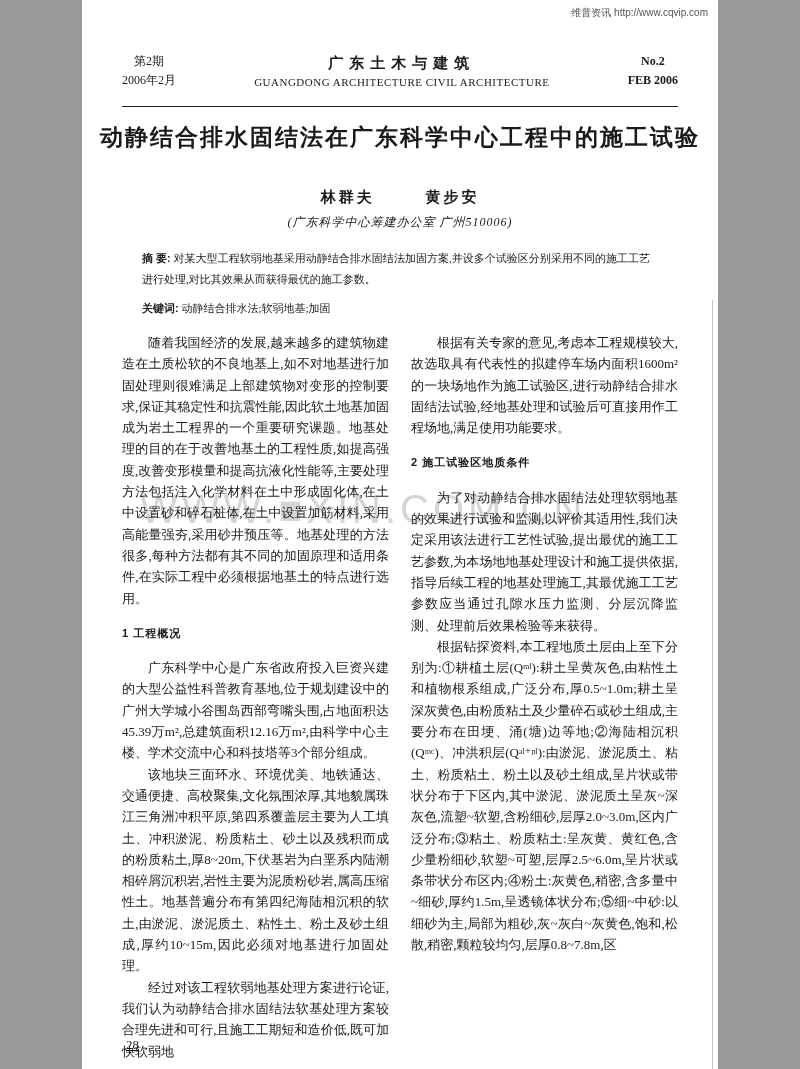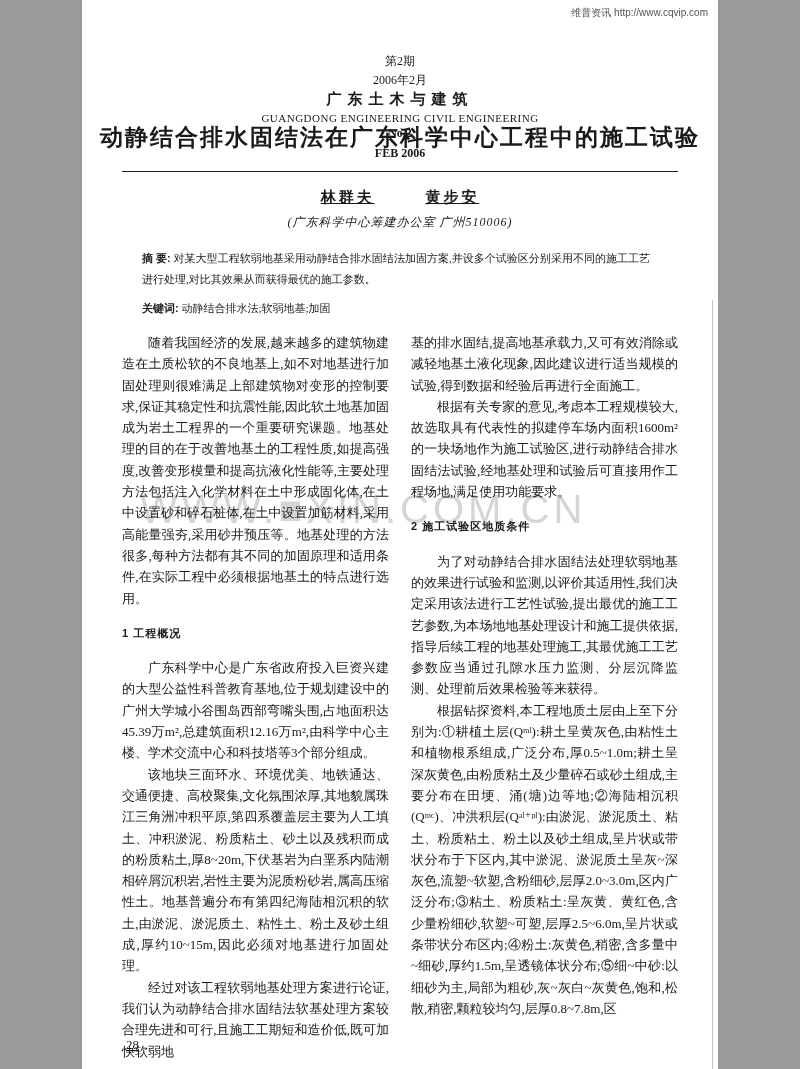--- a/index.html
+++ b/index.html
@@ -18,38 +18,37 @@
     font-family:"Liberation Sans","DejaVu Sans",sans-serif;
   }
   .scan-edge{
     position:absolute;right:5px;top:300px;bottom:0;
     width:1px;background:#c4c4c4;
   }
   .journal-header{
     position:absolute;top:52px;left:40px;right:40px;
     display:flex;justify-content:space-between;align-items:center;
     border-bottom:1.5px solid #222;
-    padding-bottom:8px;
-    flex-direction:column;
+    padding-bottom:16px;
   }
   .jh-left{font-size:12px;line-height:1.6;text-align:center;}
   .jh-center{text-align:center;}
   .jh-center .cn{font-size:15px;letter-spacing:6px;font-weight:bold;}
   .jh-center .en{font-size:11px;letter-spacing:.5px;margin-top:3px;}
   .jh-right{font-size:12px;font-weight:bold;line-height:1.6;text-align:center;}
   .article-title{
     position:absolute;top:122px;left:0;right:0;
     text-align:center;font-size:23px;font-weight:bold;
     letter-spacing:2px;margin:0;
   }
   .authors{
     position:absolute;top:188px;left:0;right:0;
     text-align:center;font-size:15px;font-weight:bold;letter-spacing:3px;
   }
-  .authors .author{margin:16px 22px;text-decoration:underline;}
+  .authors .author{margin:16px 22px;}
   .affiliation{
     position:absolute;top:214px;left:0;right:0;
     text-align:center;font-size:12px;font-style:italic;letter-spacing:1px;
   }
   .abstract-block{
     position:absolute;top:248px;left:60px;right:68px;
     font-size:11px;line-height:1.9;text-align:justify;
   }
   .abstract-block .lbl{font-weight:bold;font-family:"Liberation Sans","DejaVu Sans",sans-serif;}
   .keywords-line{margin-top:8px;}
@@ -86,21 +85,21 @@
   <div class="scan-notice">维普资讯 http://www.cqvip.com</div>
   <div class="scan-edge"></div>
 
   <div class="journal-header">
     <div class="jh-left">
       <div>第2期</div>
       <div>2006年2月</div>
     </div>
     <div class="jh-center">
       <div class="cn">广东土木与建筑</div>
-      <div class="en">GUANGDONG ENGINEERING CIVIL ENGINEERING</div>
+      <div class="en">GUANGDONG ARCHITECTURE CIVIL ARCHITECTURE</div>
     </div>
     <div class="jh-right">
       <div>No.2</div>
       <div>FEB 2006</div>
     </div>
   </div>
 
   <h1 class="article-title">动静结合排水固结法在广东科学中心工程中的施工试验</h1>
 
   <div class="authors">
@@ -125,21 +124,20 @@
 
   <div class="content">
     <div class="col">
       <p>随着我国经济的发展,越来越多的建筑物建造在土质松软的不良地基上,如不对地基进行加固处理则很难满足上部建筑物对变形的控制要求,保证其稳定性和抗震性能,因此软土地基加固成为岩土工程界的一个重要研究课题。地基处理的目的在于改善地基土的工程性质,如提高强度,改善变形模量和提高抗液化性能等,主要处理方法包括注入化学材料在土中形成固化体,在土中设置砂和碎石桩体,在土中设置加筋材料,采用高能量强夯,采用砂井预压等。地基处理的方法很多,每种方法都有其不同的加固原理和适用条件,在实际工程中必须根据地基土的特点进行选用。</p>
       <h3>1  工程概况</h3>
       <p>广东科学中心是广东省政府投入巨资兴建的大型公益性科普教育基地,位于规划建设中的广州大学城小谷围岛西部弯嘴头围,占地面积达45.39万m²,总建筑面积12.16万m²,由科学中心主楼、学术交流中心和科技塔等3个部分组成。</p>
       <p>该地块三面环水、环境优美、地铁通达、交通便捷、高校聚集,文化氛围浓厚,其地貌属珠江三角洲冲积平原,第四系覆盖层主要为人工填土、冲积淤泥、粉质粘土、砂土以及残积而成的粉质粘土,厚8~20m,下伏基岩为白垩系内陆潮相碎屑沉积岩,岩性主要为泥质粉砂岩,属高压缩性土。地基普遍分布有第四纪海陆相沉积的软土,由淤泥、淤泥质土、粘性土、粉土及砂土组成,厚约10~15m,因此必须对地基进行加固处理。</p>
       <p>经过对该工程软弱地基处理方案进行论证,我们认为动静结合排水固结法软基处理方案较合理先进和可行,且施工工期短和造价低,既可加快软弱地</p>
     </div>
     <div class="col">
-      <p class="noindent">基的排水固结,提高地基承载力,又可有效消除或减轻地基土液化现象,因此建议进行适当规模的试验,得到数据和经验后再进行全面施工。</p>
       <p>根据有关专家的意见,考虑本工程规模较大,故选取具有代表性的拟建停车场内面积1600m²的一块场地作为施工试验区,进行动静结合排水固结法试验,经地基处理和试验后可直接用作工程场地,满足使用功能要求。</p>
       <h3>2  施工试验区地质条件</h3>
       <p>为了对动静结合排水固结法处理软弱地基的效果进行试验和监测,以评价其适用性,我们决定采用该法进行工艺性试验,提出最优的施工工艺参数,为本场地地基处理设计和施工提供依据,指导后续工程的地基处理施工,其最优施工工艺参数应当通过孔隙水压力监测、分层沉降监测、处理前后效果检验等来获得。</p>
       <p>根据钻探资料,本工程地质土层由上至下分别为:①耕植土层(Qᵐˡ):耕土呈黄灰色,由粘性土和植物根系组成,广泛分布,厚0.5~1.0m;耕土呈深灰黄色,由粉质粘土及少量碎石或砂土组成,主要分布在田埂、涌(塘)边等地;②海陆相沉积(Qᵐᶜ)、冲洪积层(Qᵃˡ⁺ᵖˡ):由淤泥、淤泥质土、粘土、粉质粘土、粉土以及砂土组成,呈片状或带状分布于下区内,其中淤泥、淤泥质土呈灰~深灰色,流塑~软塑,含粉细砂,层厚2.0~3.0m,区内广泛分布;③粘土、粉质粘土:呈灰黄、黄红色,含少量粉细砂,软塑~可塑,层厚2.5~6.0m,呈片状或条带状分布区内;④粉土:灰黄色,稍密,含多量中~细砂,厚约1.5m,呈透镜体状分布;⑤细~中砂:以细砂为主,局部为粗砂,灰~灰白~灰黄色,饱和,松散,稍密,颗粒较均匀,层厚0.8~7.8m,区</p>
     </div>
   </div>
 
   <div class="page-number">28</div>
 
 </div>

